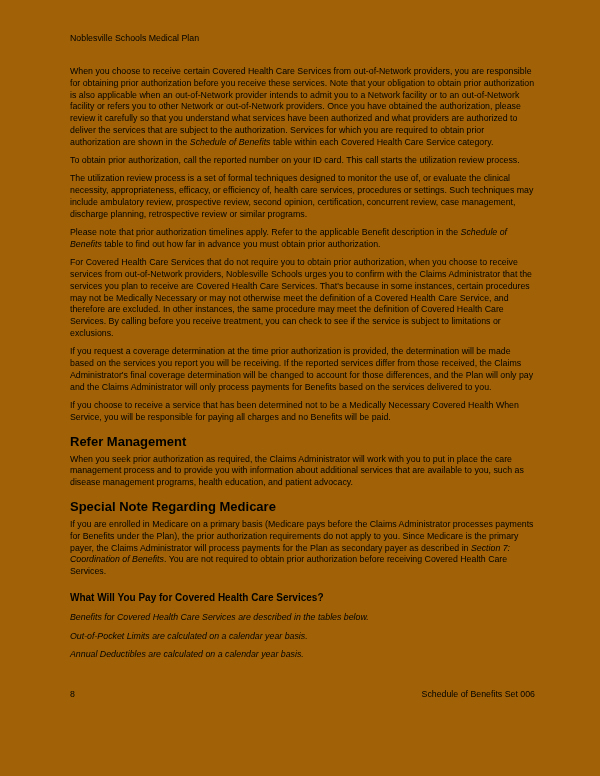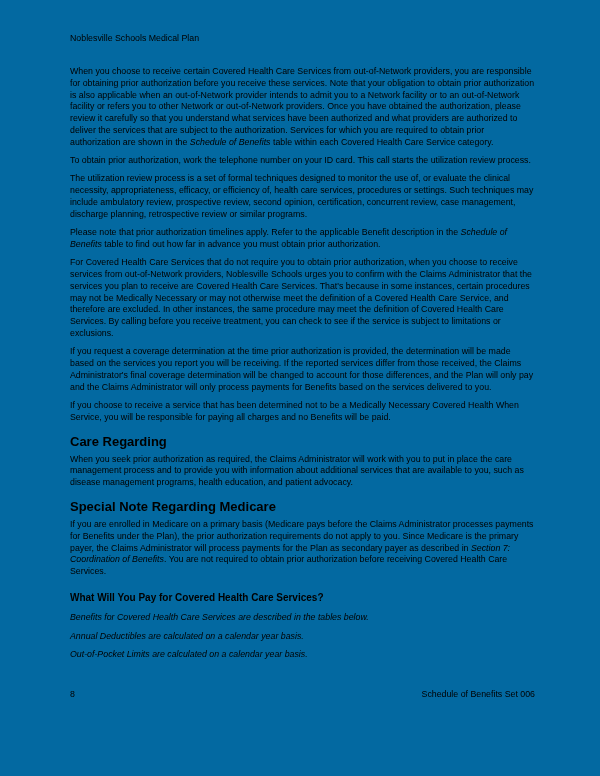--- a/index.html
+++ b/index.html
@@ -1,20 +1,20 @@
 <!DOCTYPE html>
 <html><head>
 <meta charset="utf-8">
 <style>
   html, body { margin: 0; padding: 0; background: #ffffff; }
   .page {
     position: relative;
     width: 600px;
     height: 776px;
-    background: #0369a1;
+    background: #a16207;
     box-sizing: border-box;
     padding: 33px 65px 9px 70px;
     font-family: "Liberation Sans", sans-serif;
     color: #000000;
     overflow: hidden;
   }
   .doc-header {
     font-size: 8.8px;
     line-height: 11px;
     margin: 0 0 22px 0;
@@ -52,46 +52,46 @@
 </style>
 </head>
 <body>
 
 <div class="page">
 
   <div class="doc-header">Noblesville Schools Medical Plan</div>
 
   <p class="b"><span>When you choose to receive certain Covered Health Care Services from out-of-Network providers, you are responsible for obtaining prior authorization before you receive these services. Note that your obligation to obtain prior authorization is also applicable when an out-of-Network provider intends to admit you to a Network facility or to an out-of-Network facility or refers you to other Network or out-of-Network providers. Once you have obtained the authorization, please review it carefully so that you understand what services have been authorized and what providers are authorized to deliver the services that are subject to the authorization. Services for which you are required to obtain prior authorization are shown in the </span><span class="i">Schedule of Benefits</span><span> table within each Covered Health Care Service category.</span></p>
 
-  <p><span class="b">To obtain prior authorization, work the telephone number on your ID card.</span><span> This call starts the utilization review process.</span></p>
+  <p><span class="b">To obtain prior authorization, call the reported number on your ID card.</span><span> This call starts the utilization review process.</span></p>
 
   <p>The utilization review process is a set of formal techniques designed to monitor the use of, or evaluate the clinical necessity, appropriateness, efficacy, or efficiency of, health care services, procedures or settings. Such techniques may include ambulatory review, prospective review, second opinion, certification, concurrent review, case management, discharge planning, retrospective review or similar programs.</p>
 
   <p class="b"><span>Please note that prior authorization timelines apply. Refer to the applicable Benefit description in the </span><span class="i">Schedule of Benefits</span><span> table to find out how far in advance you must obtain prior authorization.</span></p>
 
   <p>For Covered Health Care Services that do not require you to obtain prior authorization, when you choose to receive services from out-of-Network providers, Noblesville Schools urges you to confirm with the Claims Administrator that the services you plan to receive are Covered Health Care Services. That's because in some instances, certain procedures may not be Medically Necessary or may not otherwise meet the definition of a Covered Health Care Service, and therefore are excluded. In other instances, the same procedure may meet the definition of Covered Health Care Services. By calling before you receive treatment, you can check to see if the service is subject to limitations or exclusions.</p>
 
   <p>If you request a coverage determination at the time prior authorization is provided, the determination will be made based on the services you report you will be receiving. If the reported services differ from those received, the Claims Administrator's final coverage determination will be changed to account for those differences, and the Plan will only pay and the Claims Administrator will only process payments for Benefits based on the services delivered to you.</p>
 
   <p>If you choose to receive a service that has been determined not to be a Medically Necessary Covered Health When Service, you will be responsible for paying all charges and no Benefits will be paid.</p>
 
-  <h2>Care Regarding</h2>
+  <h2>Refer Management</h2>
 
   <p>When you seek prior authorization as required, the Claims Administrator will work with you to put in place the care management process and to provide you with information about additional services that are available to you, such as disease management programs, health education, and patient advocacy.</p>
 
   <h2>Special Note Regarding Medicare</h2>
 
   <p><span>If you are enrolled in Medicare on a primary basis (Medicare pays before the Claims Administrator processes payments for Benefits under the Plan), the prior authorization requirements do not apply to you. Since Medicare is the primary payer, the Claims Administrator will process payments for the Plan as secondary payer as described in </span><span class="i">Section 7: Coordination of Benefits</span><span>. You are not required to obtain prior authorization before receiving Covered Health Care Services.</span></p>
 
   <h1>What Will You Pay for Covered Health Care Services?</h1>
 
   <div class="spaced">
     <p>Benefits for Covered Health Care Services are described in the tables below.</p>
+    <p>Out-of-Pocket Limits are calculated on a calendar year basis.</p>
     <p>Annual Deductibles are calculated on a calendar year basis.</p>
-    <p>Out-of-Pocket Limits are calculated on a calendar year basis.</p>
   </div>
 
   <div class="doc-footer">
     <span>8</span>
     <span>Schedule of Benefits Set 006</span>
   </div>
 
 </div>
 
 </body></html>

